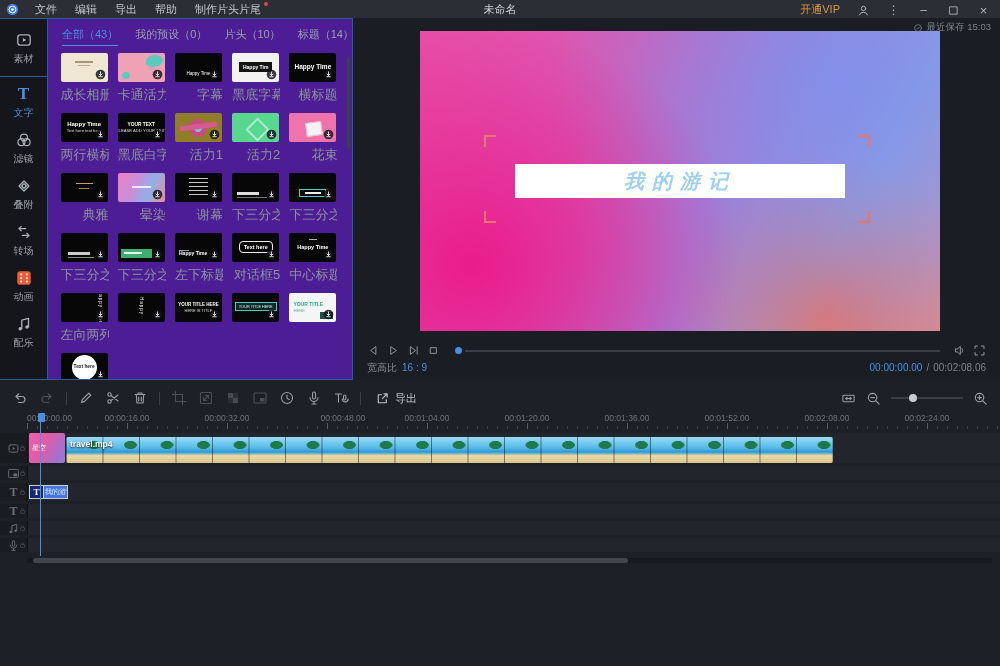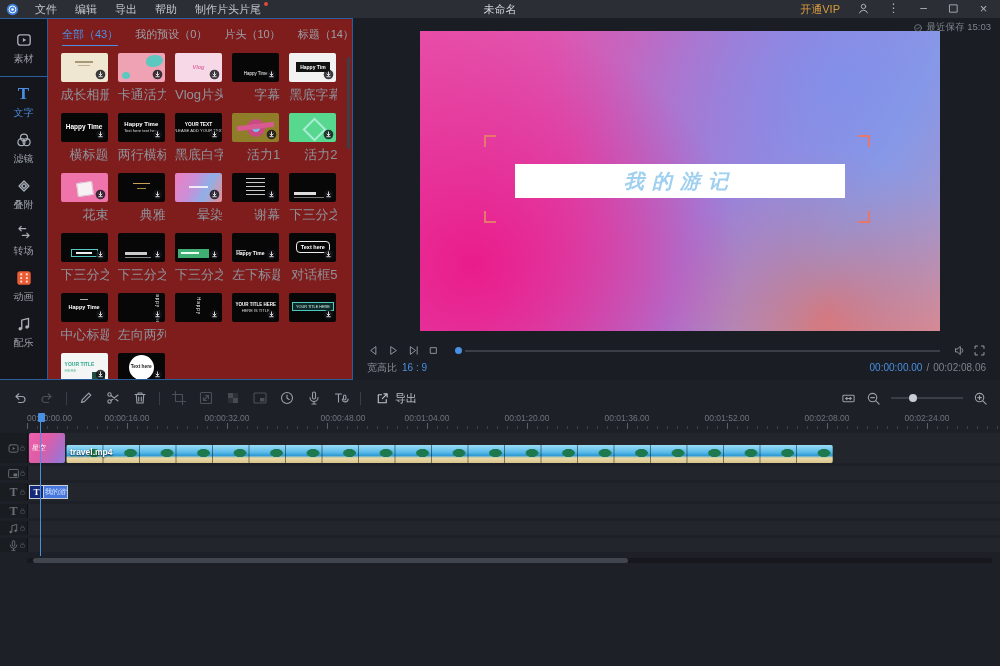--- a/index.html
+++ b/index.html
@@ -10,21 +10,21 @@
   .ticon{font-weight:bold;font-family:"Liberation Serif",serif;}
 
   
   .titlebar{position:absolute;top:0;left:0;right:0;height:18px;background:#2b2e35;display:flex;
             align-items:center;font-size:11px;color:#c3c7cd;z-index:9;}
   .logo{width:13px;height:13px;margin:0 7px 0 6px;flex:0 0 auto;}
   .menus{display:flex;align-items:center;z-index:2;}
   .menu-item{padding:0 9px;position:relative;cursor:default;white-space:nowrap;}
   .menu-dot{position:absolute;top:0px;right:2px;width:4px;height:4px;border-radius:50%;background:#e04a38;}
   .tb-title{position:absolute;left:0;right:0;text-align:center;color:#cfd3d9;pointer-events:none;}
-  .tb-right{margin-left:auto;display:flex;align-items:flex-start;gap:17px;padding-right:10px;z-index:2;}
+  .tb-right{margin-left:auto;display:flex;align-items:flex-end;gap:17px;padding-right:10px;z-index:2;}
   .vip{color:#d89b40;font-size:11px;cursor:pointer;}
   .wbtn{width:13px;height:13px;color:#aeb2b9;font-size:12px;cursor:pointer;display:inline-flex;
         align-items:center;justify-content:center;}
 
   
   .workspace{position:absolute;top:18px;left:0;width:100%;height:362px;background:#1a1d23;}
   .autosave{position:absolute;top:3px;right:9px;font-size:9.5px;color:#7e838c;display:flex;
             align-items:center;gap:4px;z-index:3;}
   .autosave .as-icon{width:10px;height:10px;}
 
@@ -36,21 +36,21 @@
            flex-direction:column;align-items:center;padding-top:6px;box-sizing:border-box;}
   .side-item{width:100%;height:46px;display:flex;flex-direction:column;align-items:center;
              justify-content:center;gap:3px;font-size:10px;color:#9ba0a8;cursor:pointer;}
   .side-item:first-child{border-bottom:1px solid #2a5f9e;padding-bottom:5px;margin-bottom:2px;}
   .si-icon{width:18px;height:18px;font-size:16px;color:#a9afb8;}
   .side-item .ticon{font-size:17px;}
   .side-item.active{color:#4a90e2;}
   .side-item.active .si-icon{color:#4a90e2;}
 
   
-  .panel{flex:1;position:relative;background:#7f1d1d;overflow:hidden;}
+  .panel{flex:1;position:relative;background:#4c1d95;overflow:hidden;}
   .tabs{display:flex;gap:17px;padding:8px 0 0 14px;font-size:11px;color:#9aa0a8;}
   .tab{cursor:pointer;padding-bottom:3px;white-space:nowrap;}
   .tab.active{color:#4a90e2;border-bottom:1px solid #4a90e2;}
   .grid{position:absolute;top:34px;left:8px;right:10px;bottom:0;display:grid;
         grid-template-columns:repeat(5,1fr);grid-auto-rows:60px;justify-items:center;overflow:hidden;}
   .card{width:48px;cursor:pointer;}
   .thumb{width:47px;height:29px;border-radius:2px;position:relative;overflow:hidden;background:#070708;}
   .tcol{position:absolute;inset:0;display:flex;flex-direction:column;align-items:center;
         justify-content:center;gap:1px;z-index:1;}
   .thumb .l1{font-weight:bold;font-size:5.5px;color:#fff;white-space:nowrap;}
@@ -197,21 +197,21 @@
   .track.t-video{top:1px;height:30px;}
   .track.t-pip{top:34px;height:14px;}
   .track.t-text1{top:51px;height:18px;}
   .track.t-text2{top:72px;height:14px;}
   .track.t-music{top:89px;height:14px;}
   .track.t-mic{top:106px;height:14px;}
 
   .clip-intro{position:absolute;left:1px;top:0;bottom:0;width:36px;border-radius:2px;cursor:pointer;
       background:linear-gradient(120deg,#f060b0 0%,#e05ca6 40%,#a870cc 80%,#8f80d8 100%);}
   .clip-intro .clip-txt{position:absolute;left:3px;top:50%;transform:translateY(-50%);font-size:7px;color:#fff;}
-  .clip-travel{position:absolute;left:38px;top:12px;bottom:0;width:767px;border-radius:2px;cursor:pointer;
+  .clip-travel{position:absolute;left:38px;top:4px;bottom:0;width:767px;border-radius:2px;cursor:pointer;
       background-image:
         linear-gradient(to right,rgba(0,0,0,.45) 0,rgba(0,0,0,.45) 1px,transparent 1px),
         radial-gradient(ellipse 11px 7px at 28px 8px,#1e7a4e 0 55%,rgba(30,122,78,0) 60%),
         linear-gradient(to bottom,#9adcf5 0%,#57b9e8 42%,#2e9ad4 58%,#ead9a8 72%,#d9c48c 100%);
       background-size:36.5px 100%,36.5px 100%,100% 100%;
       background-repeat:repeat,repeat,no-repeat;}
   .clip-travel .clip-txt{position:absolute;left:4px;top:2px;font-size:8.5px;font-weight:bold;color:#fff;
       text-shadow:0 1px 2px rgba(0,0,0,.85);}
   .clip-text{position:absolute;left:1px;top:2px;height:12px;width:37px;display:flex;cursor:pointer;
       border:1px solid #c8cdd6;background:#1a2d66;}
@@ -413,36 +413,20 @@
                 <span class="dl" data-icon="download">
                   <svg viewBox="0 0 16 16">
                     <circle cx="8" cy="8" r="7" fill="rgba(18,18,24,.82)"></circle>
                     <path d="M8 4.2 v5 M5.8 7.3 L8 9.5 l2.2-2.2 M5.5 11.2 h5" stroke="#fff" stroke-width="1.2" fill="none" stroke-linecap="round" stroke-linejoin="round"></path>
                   </svg>
                 </span>
               </div>
               <div class="card-label">卡通活力</div>
             </div>
 
-            <div class="card">
-              <div class="thumb t-vlog">
-                <div class="tcol">
-                  <span class="l1">Vlog</span>
-                  <span class="l2"></span>
-                  <span class="l3"></span>
-                </div>
-                <span class="dl" data-icon="download">
-                  <svg viewBox="0 0 16 16">
-                    <circle cx="8" cy="8" r="7" fill="rgba(18,18,24,.82)"></circle>
-                    <path d="M8 4.2 v5 M5.8 7.3 L8 9.5 l2.2-2.2 M5.5 11.2 h5" stroke="#fff" stroke-width="1.2" fill="none" stroke-linecap="round" stroke-linejoin="round"></path>
-                  </svg>
-                </span>
-              </div>
-              <div class="card-label">Vlog片头</div>
-            </div>
 
             <div class="card">
               <div class="thumb t-sub">
                 <div class="tcol">
                   <span class="l1">Happy Time</span>
                   <span class="l2"></span>
                   <span class="l3"></span>
                 </div>
                 <span class="dl" data-icon="download">
                   <svg viewBox="0 0 16 16">

